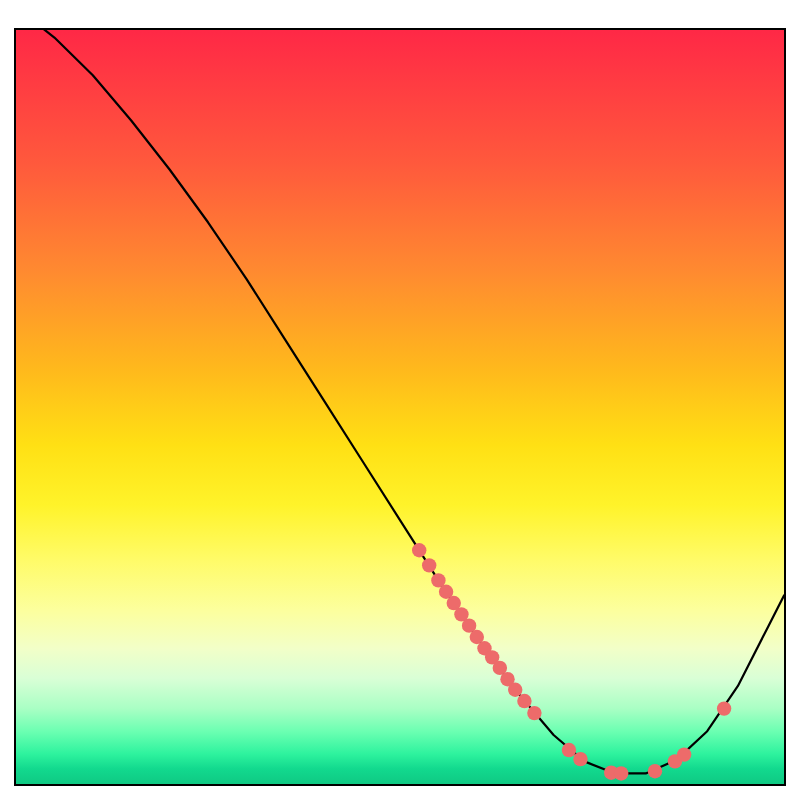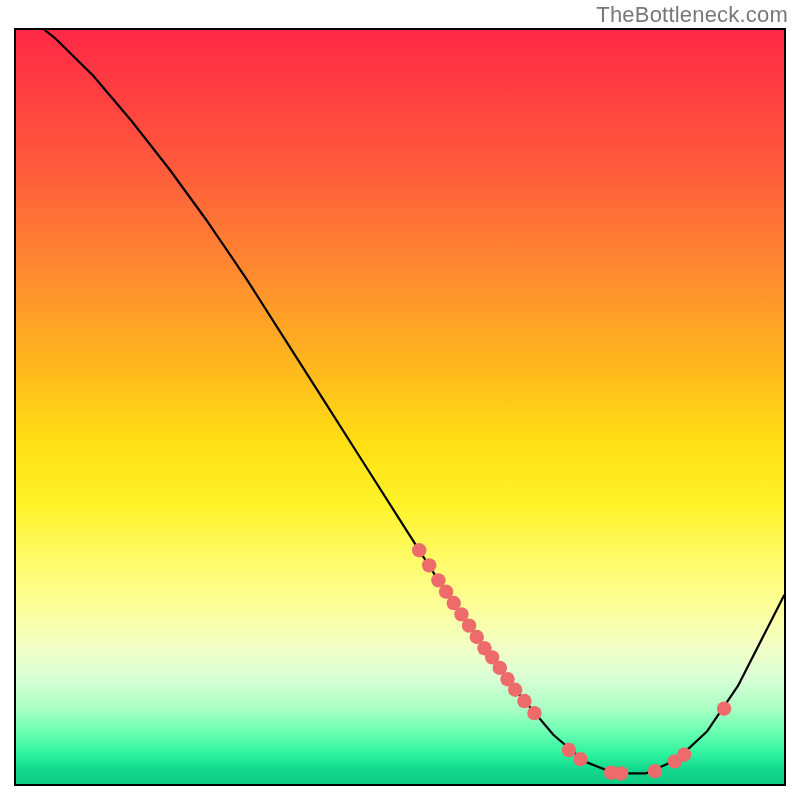--- a/index.html
+++ b/index.html
@@ -54,21 +54,20 @@
     right: 12px;
     font-size: 22px;
     color: #78787a;
     letter-spacing: 0.2px;
   }
 </style>
 </head>
 <body>
 
 <div class="wrap">
-  <div class="watermark">TheBottleneck.com</div>
 
   <div class="plot">
     <svg id="curve-svg" viewBox="0 0 768 754" preserveAspectRatio="none">
       <path id="curve-path" fill="none" stroke-width="2.2" stroke-linecap="round" stroke-linejoin="round" d="M 0.00 -22.62 L 38.40 7.54 L 76.80 45.24 L 115.20 90.48 L 153.60 139.49 L 192.00 192.27 L 230.40 248.82 L 268.80 309.14 L 307.20 369.46 L 345.60 429.78 L 384.00 490.10 L 422.40 550.42 L 460.80 606.97 L 499.20 659.75 L 537.60 704.99 L 568.32 731.38 L 599.04 743.44 L 629.76 743.44 L 660.48 729.87 L 691.20 701.22 L 721.92 655.98 L 752.64 595.66 L 768.00 565.50" stroke="#000000"></path>
       <g id="dots-group">
           <circle cx="403.20" cy="520.26" r="7.2" fill="#ed6b6a"></circle>
           <circle cx="413.18" cy="535.34" r="7.2" fill="#ed6b6a"></circle>
           <circle cx="422.40" cy="550.42" r="7.2" fill="#ed6b6a"></circle>
           <circle cx="430.08" cy="561.73" r="7.2" fill="#ed6b6a"></circle>
           <circle cx="437.76" cy="573.04" r="7.2" fill="#ed6b6a"></circle>

